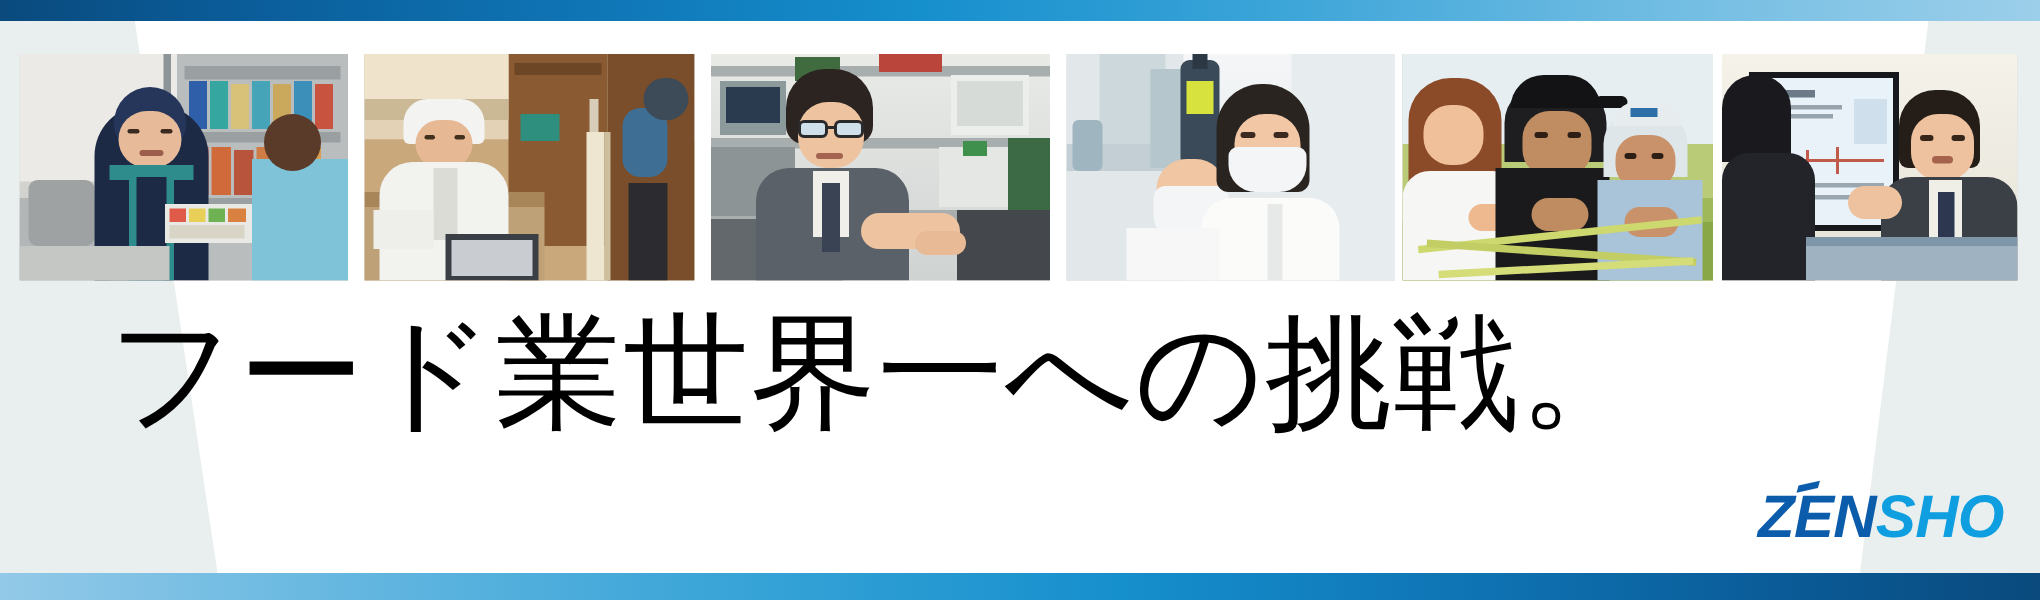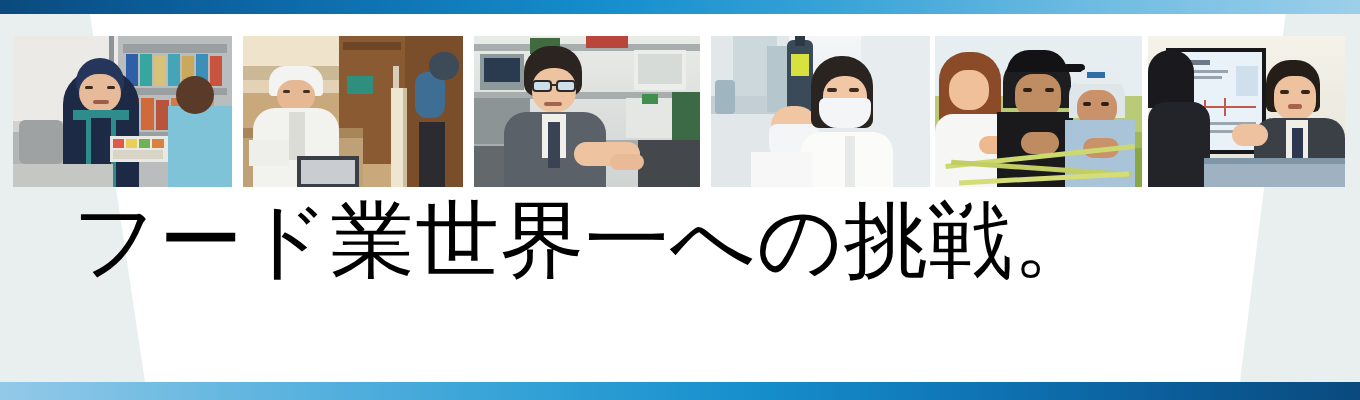--- a/index.html
+++ b/index.html
@@ -76,22 +76,22 @@
     inset: 0;
   }
   .photo .lay {
     position: absolute;
   }
 
   
   .headline {
     position: absolute;
     left: 72px;
-    top: 198px;
-    font-family: Liberation Sans, sans-serif;
+    top: 214px;
+    font-family: Liberation Mono, monospace;
     font-size: 84px;
     line-height: 1;
     letter-spacing: 0.01em;
     color: #000000;
     white-space: nowrap;
     font-weight: 400;
   }
 
   
   .subtitle {
@@ -338,16 +338,20 @@
         <div class="lay" style="left:56px;top:126px;width:141px;height:25px;background:#9fb2c2;"></div>
         <div class="lay" style="left:56px;top:122px;width:141px;height:6px;background:#7f95a8;"></div>
       </div>
     </div>
 
   </div>
 
   <div class="headline">フード業世界一への挑戦。</div>
 
 
+  <div class="logo">
+    <span class="z">ZEN</span><span class="sho">SHO</span>
+    <span class="acc"></span>
+  </div>
 
   <div class="bar bar-bottom"></div>
 
 </div>
 
 </body></html>

